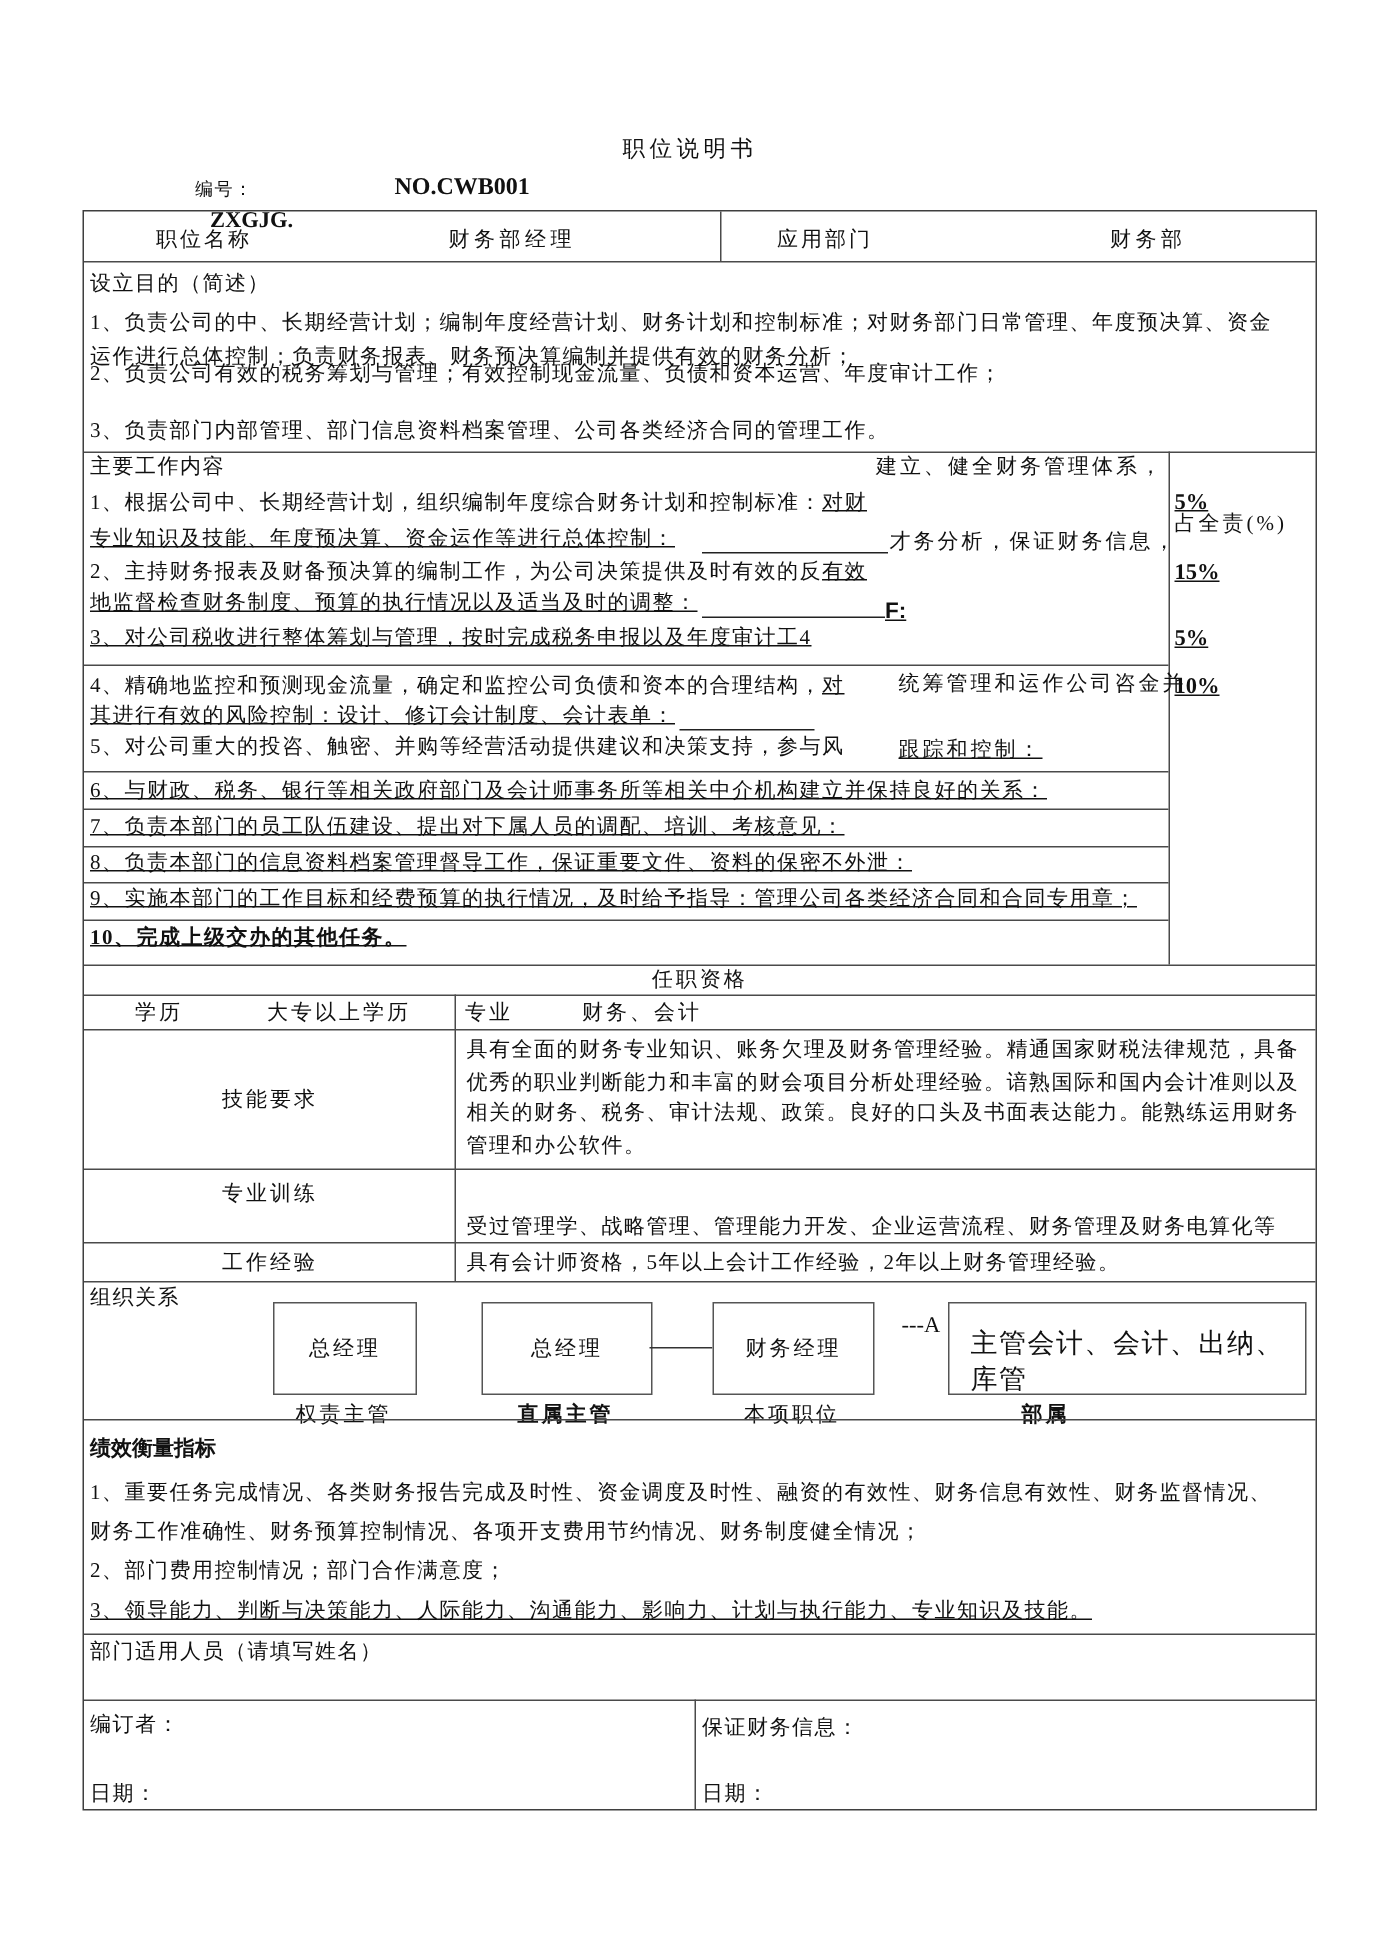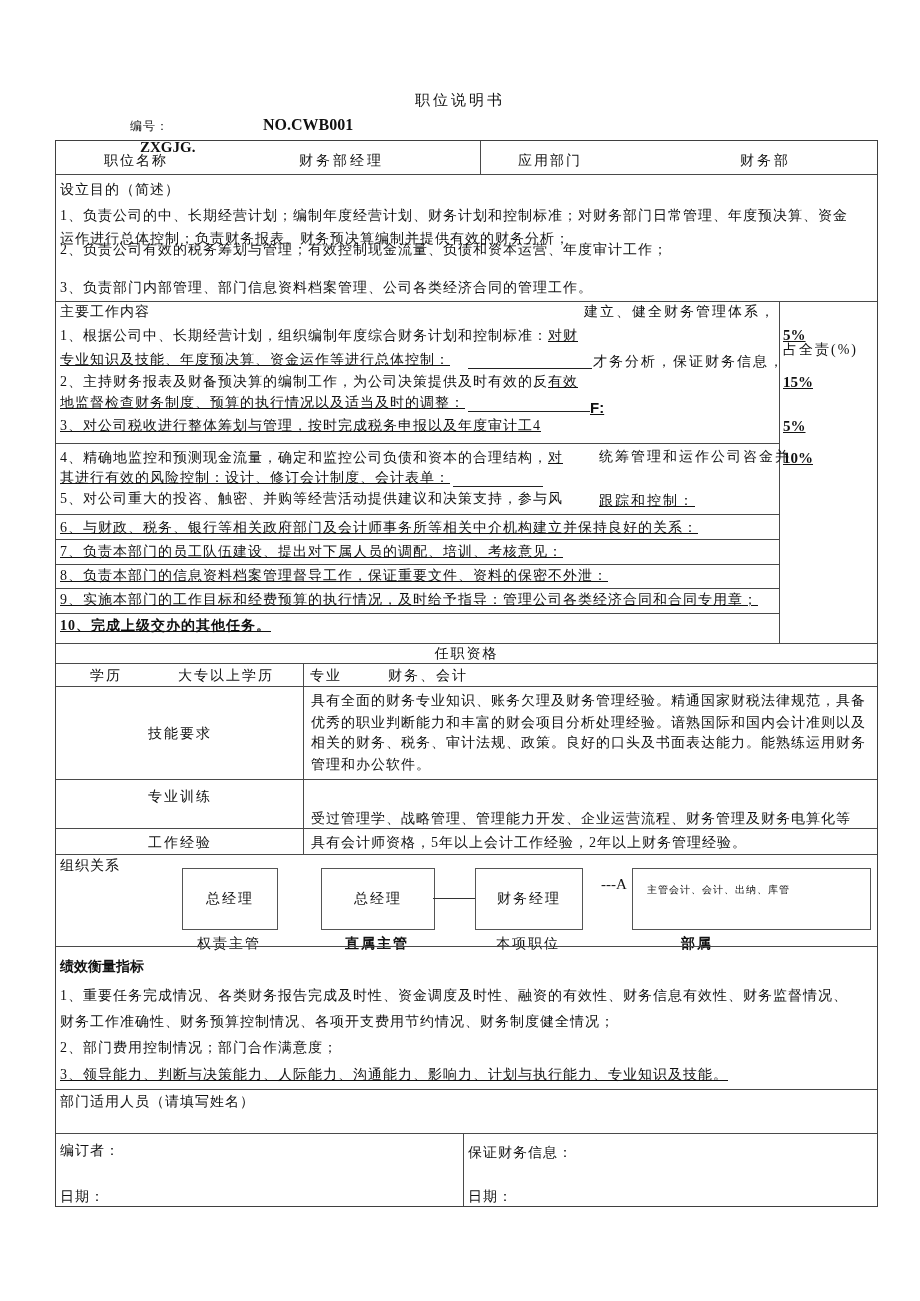--- a/index.html
+++ b/index.html
@@ -117,21 +117,21 @@
         <span>总经理</span>
       </div>
     <div class="obox" style="left:265px;top:727px;width:112px;height:60px;">
         <span>总经理</span>
       </div>
     <div class="hl" style="left:377px;top:757px;width:42px;border-top-color:#333;"></div>
     <div class="obox" style="left:419px;top:727px;width:106px;height:60px;">
         <span>财务经理</span>
       </div>
     <div class="t" style="left:545px;top:733px;font-size:15px;letter-spacing:0;">---A</div>
-    <div class="obox sans" style="left:576px;top:727px;width:237px;height:60px;justify-content:flex-start;align-items:flex-start;padding:0;font-size:10px;letter-spacing:1px;">
+    <div class="obox sans" style="left:576px;top:727px;width:237px;height:60px;justify-content:flex-start;align-items:flex-start;padding:0;font-size:18px;letter-spacing:1px;">
         <span style="margin:14px 0 0 14px;">主管会计、会计、出纳、库管</span>
       </div>
     <div class="t c" style="left:126px;top:793px;width:94px;letter-spacing:2px;">权责主管</div>
     <div class="t c b" style="left:265px;top:793px;width:112px;letter-spacing:2px;">直属主管</div>
     <div class="t c" style="left:419px;top:793px;width:106px;letter-spacing:2px;">本项职位</div>
     <div class="t c b" style="left:576px;top:793px;width:130px;letter-spacing:2px;">部属</div>
     <div class="hl" style="left:0;top:805px;width:821px;"></div>
 
     <div class="t b" style="left:4px;top:816px;letter-spacing:0;">绩效衡量指标</div>
     <div class="t" style="left:4px;top:845px;">1、重要任务完成情况、各类财务报告完成及时性、资金调度及时性、融资的有效性、财务信息有效性、财务监督情况、</div>

